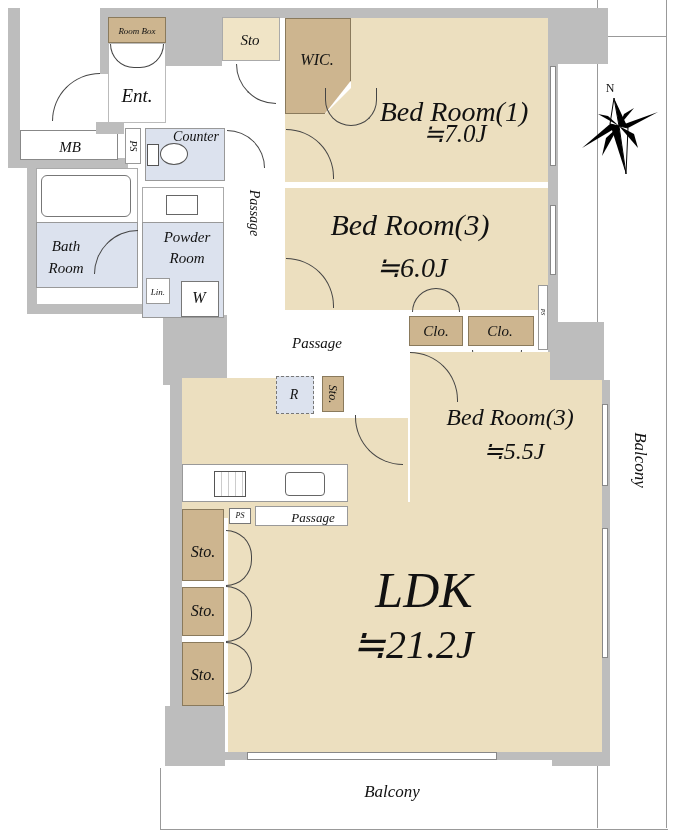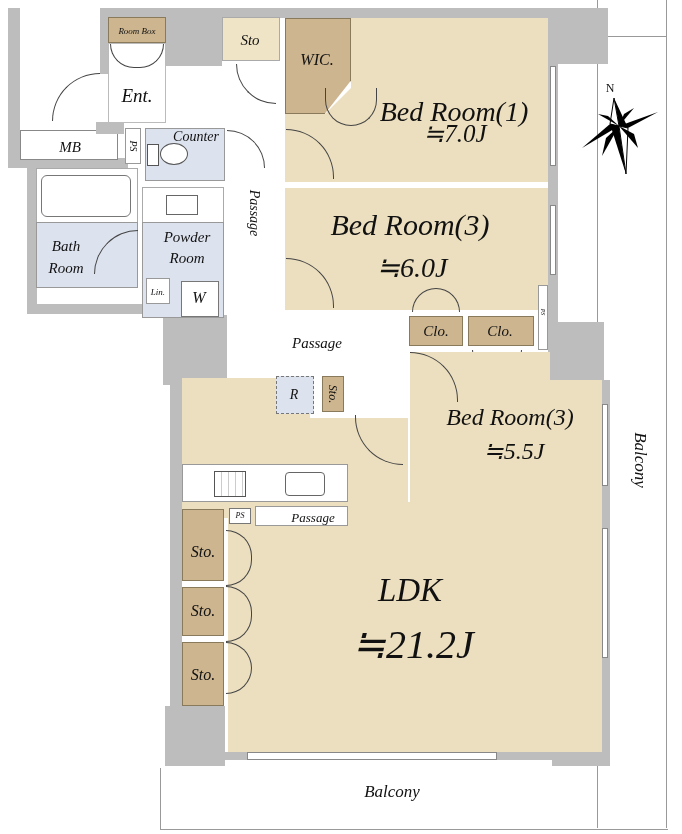--- a/index.html
+++ b/index.html
@@ -112,21 +112,21 @@
 <span class="lbl c" style="left:317px;top:343px;font-size:15px;">Passage</span>
 
 <div class="abs floor" style="left:410px;top:352px;width:192px;height:150px;clip-path:polygon(0 0,140px 0,140px 28px,100% 28px,100% 100%,0 100%);"></div>
 <span class="lbl c" style="left:510px;top:417px;font-size:24px;">Bed Room(3)</span>
 <span class="lbl c" style="left:514px;top:451px;font-size:24px;">≒5.5J</span>
 <div class="door" style="left:410px;top:352px;width:48px;height:50px;border-radius:0 48px 0 0;border-left:none;border-bottom:none;"></div>
 
 <div class="abs floor" style="left:182px;top:378px;width:420px;height:374px;clip-path:polygon(0 0,128px 0,128px 40px,224px 40px,224px 124px,100% 124px,100% 100%,46px 100%,46px 0);"></div>
 <div class="abs floor" style="left:182px;top:378px;width:128px;height:140px;"></div>
 <div class="abs floor" style="left:228px;top:418px;width:180px;height:334px;"></div>
-<span class="lbl c" style="left:410px;top:590px;font-size:33px;">LDK</span>
+<span class="lbl c" style="left:424px;top:590px;font-size:50px;">LDK</span>
 <span class="lbl c" style="left:413px;top:645px;font-size:40px;">≒21.2J</span>
 <div class="door" style="left:355px;top:415px;width:48px;height:50px;border-radius:0 0 0 48px;border-top:none;border-right:none;"></div>
 
 <div class="abs" style="left:276px;top:376px;width:38px;height:38px;background:#dce2ee;border:1px dashed #777;"></div>
 <span class="lbl c" style="left:294px;top:395px;font-size:14px;">R</span>
 <div class="abs tan" style="left:322px;top:376px;width:22px;height:36px;"></div>
 <span class="lbl c" style="left:333px;top:394px;font-size:12px;transform:translate(-50%,-50%) rotate(90deg);">Sto.</span>
 
 <div class="abs white line" style="left:182px;top:464px;width:166px;height:38px;border-color:#999;"></div>
 <div class="abs" style="left:214px;top:471px;width:32px;height:26px;border:1px solid #555;background:repeating-linear-gradient(90deg,#fff 0 6px,#ccc 6px 7px);"></div>

